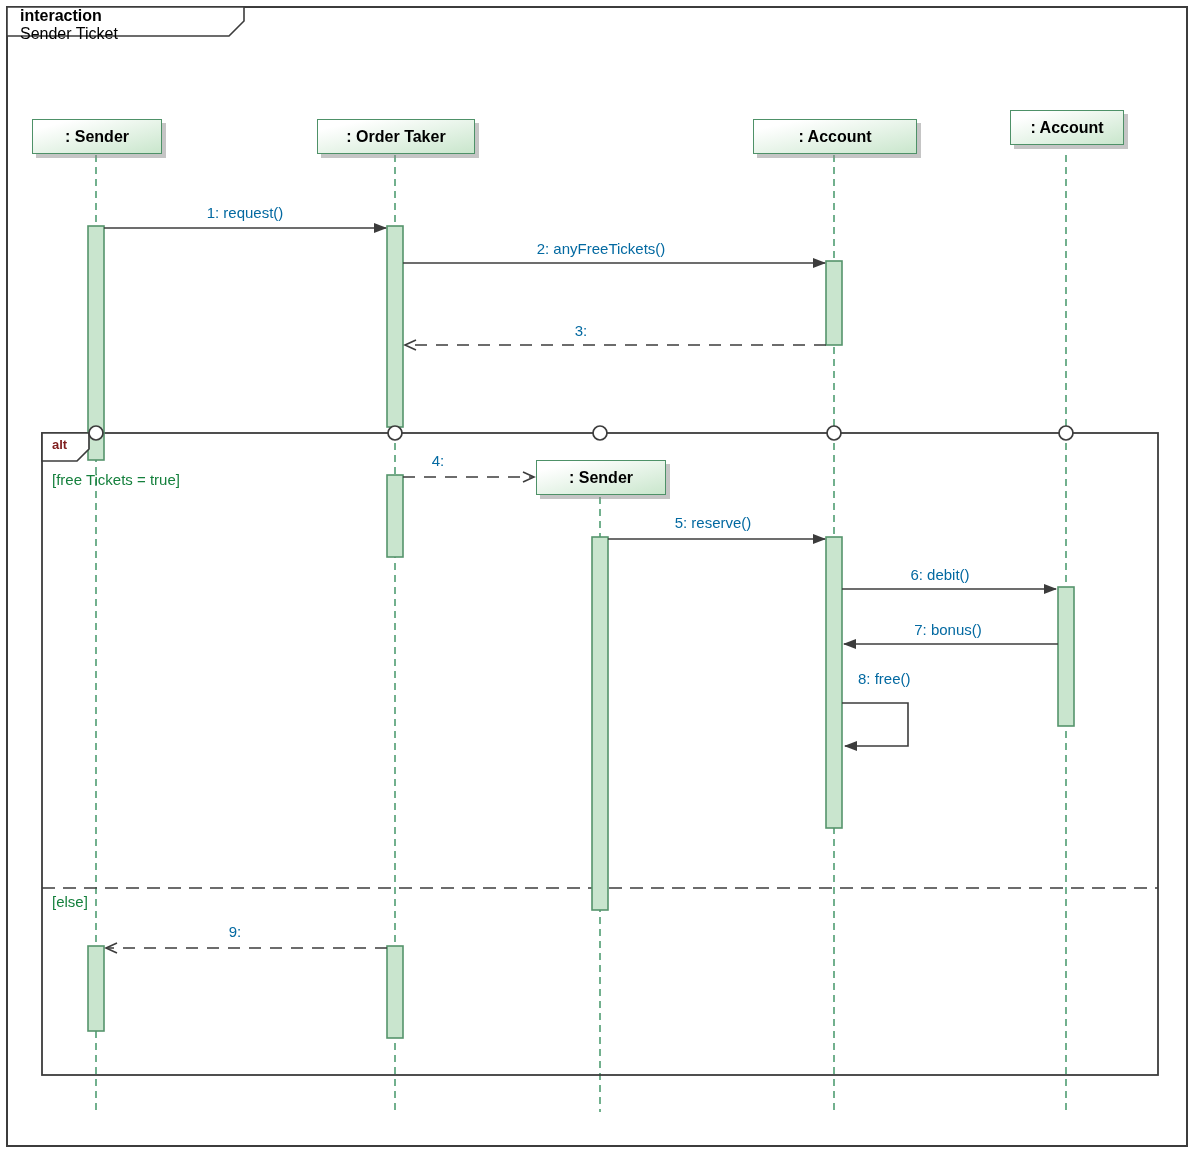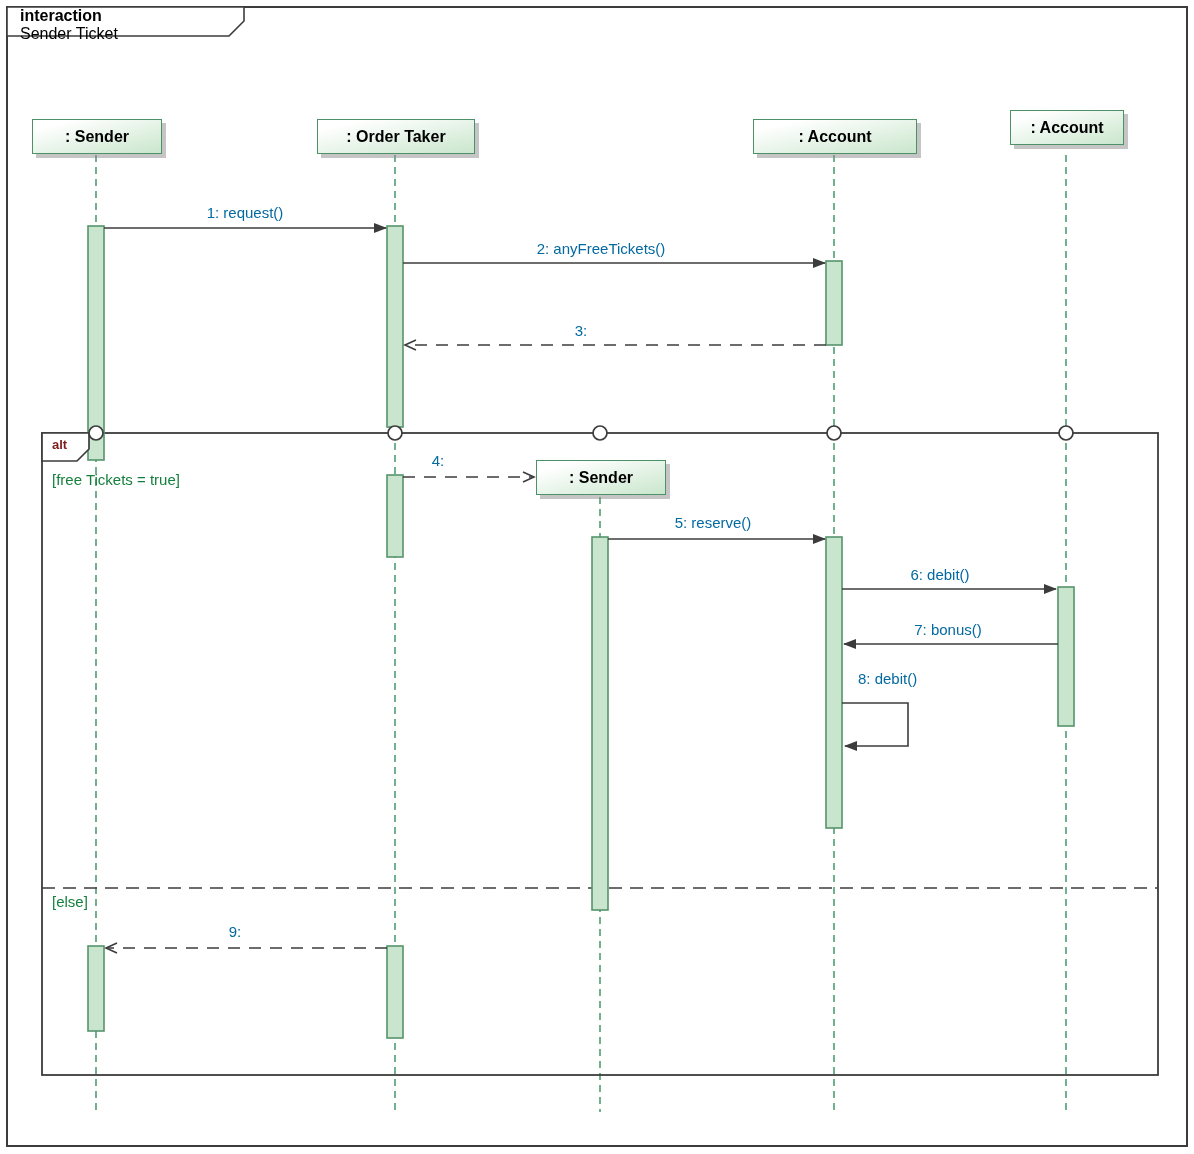--- a/index.html
+++ b/index.html
@@ -120,16 +120,16 @@
   <div class="guard" style="left:52px;top:471px;">[free Tickets = true]</div>
   <div class="guard" style="left:52px;top:893px;text-align:right;">[else]</div>
 
   <div class="msg-label" style="left:245px;top:204px;">1: request()</div>
   <div class="msg-label" style="left:601px;top:240px;">2: anyFreeTickets()</div>
   <div class="msg-label" style="left:581px;top:322px;">3:</div>
   <div class="msg-label" style="left:438px;top:452px;">4:</div>
   <div class="msg-label" style="left:713px;top:514px;">5: reserve()</div>
   <div class="msg-label" style="left:940px;top:566px;">6: debit()</div>
   <div class="msg-label" style="left:948px;top:621px;">7: bonus()</div>
-  <div class="msg-label left-align" style="left:858px;top:670px;">8: debit()</div>
+  <div class="msg-label left-align" style="left:858px;top:670px;">8: free()</div>
   <div class="msg-label" style="left:235px;top:923px;">9:</div>
 
 </div>
 
 </body></html>

